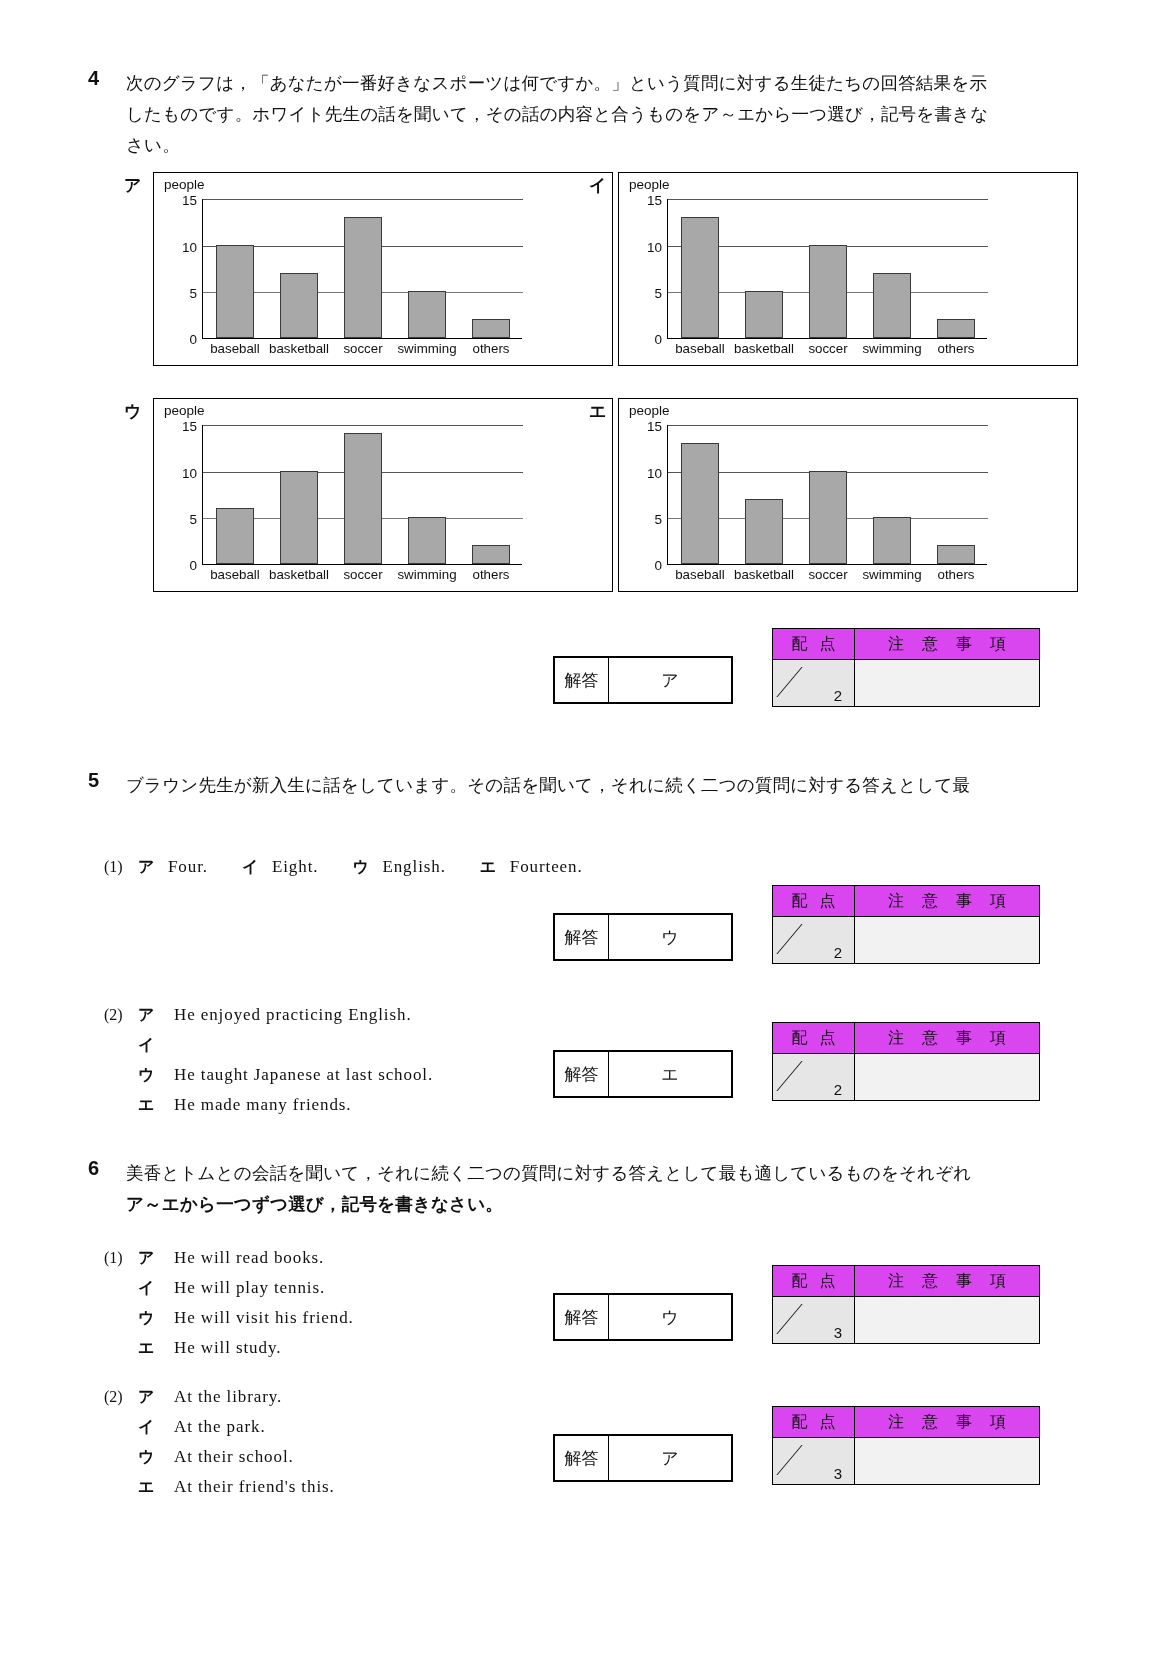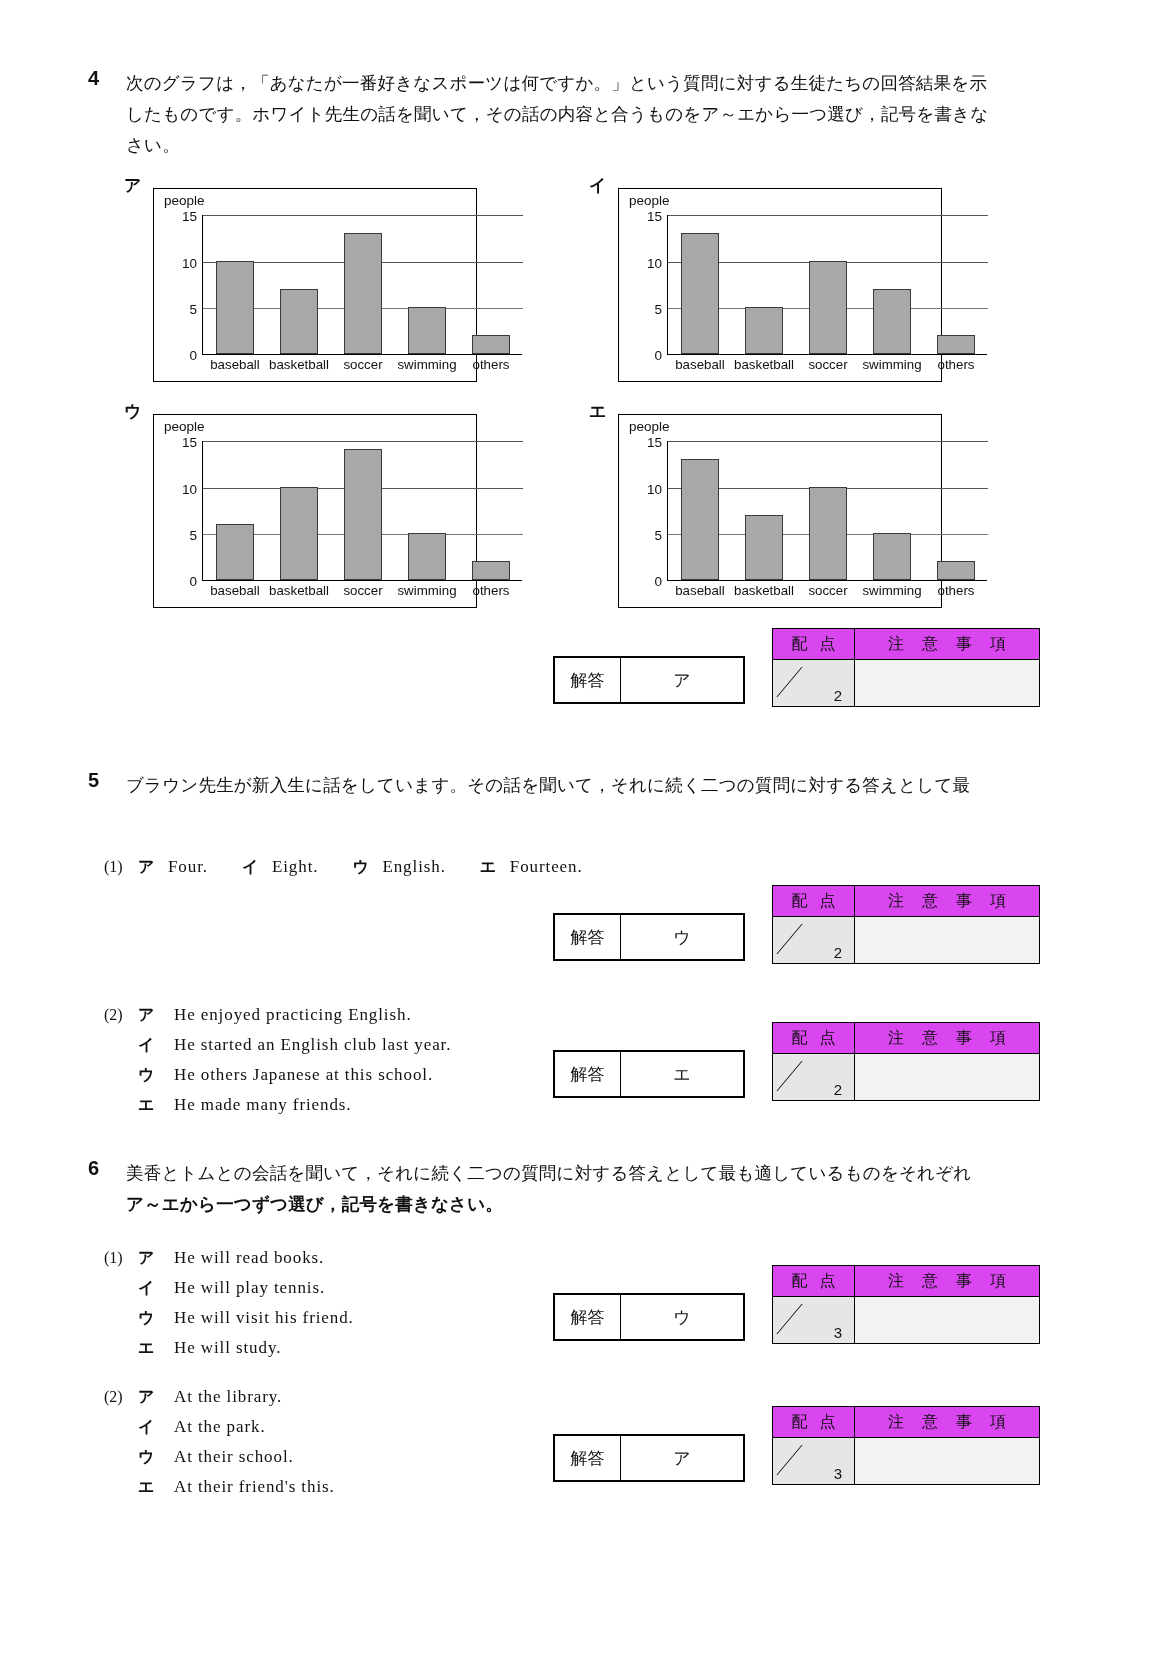--- a/index.html
+++ b/index.html
@@ -26,22 +26,22 @@
   
   .charts{position:absolute;left:120px;top:168px;width:910px;}
   .chartrow{display:flex;gap:25px;margin-bottom:20px;}
   .chartcell{position:relative;width:440px;}
   .chartlabel{
     position:absolute;left:4px;top:6px;
     font-family:"Liberation Sans","DejaVu Sans",sans-serif;
     font-size:17px;font-weight:bold;
   }
   .chartframe{
-    position:absolute;left:33px;top:20px;
-    width:324px;height:194px;
+    position:absolute;left:33px;top:4px;
+    width:460px;height:194px;
     border:1px solid #000;background:#fff;box-sizing:border-box;
   }
   .unit{
     position:absolute;left:10px;top:4px;
     font-family:"Liberation Sans","DejaVu Sans",sans-serif;
     font-size:13.5px;
   }
   .plot{
     position:absolute;left:48px;top:26px;
     width:320px;height:140px;
@@ -67,21 +67,21 @@
     font-size:13.3px;padding-top:3px;white-space:nowrap;
   }
 
   
   .ansblock{position:absolute;}
   .ansbox{
     position:absolute;left:0;top:0;
     border:2px solid #000;display:flex;height:48px;box-sizing:border-box;
   }
   .ansbox .lbl{
-    width:66px;display:flex;align-items:center;justify-content:center;
+    width:54px;display:flex;align-items:center;justify-content:center;
     font-size:17px;border-right:1.5px solid #000;box-sizing:border-box;
   }
   .ansbox .val{
     width:122px;display:flex;align-items:center;justify-content:center;
     font-family:"Liberation Sans","DejaVu Sans",sans-serif;font-size:17px;
   }
   .scorebox{
     position:absolute;top:-28px;left:203px;
     width:268px;border:1.4px solid #000;box-sizing:border-box;
     font-size:0;background:#d946ef;margin-left:16px;
@@ -392,26 +392,25 @@
 
   <div class="optgroup" style="left:104px;top:1000px;">
     <div class="optline">
       <span class="paren">(2)</span>
       <span class="mark">ア</span>
       <span class="opttext">He enjoyed practicing English.</span>
     </div>
     <div class="optline">
       <span class="paren"></span>
       <span class="mark">イ</span>
-      <span class="opttext">He started an English club last year.</span>
     </div>
     <div class="optline">
       <span class="paren"></span>
       <span class="mark">ウ</span>
-      <span class="opttext">He others Japanese at this school.</span>
+      <span class="opttext">He taught Japanese at last school.</span>
     </div>
     <div class="optline">
       <span class="paren"></span>
       <span class="mark">エ</span>
       <span class="opttext">He made many friends.</span>
     </div>
   </div>
 
   <div class="ansblock" style="left:553px;top:1050px;">
     <div class="ansbox">

